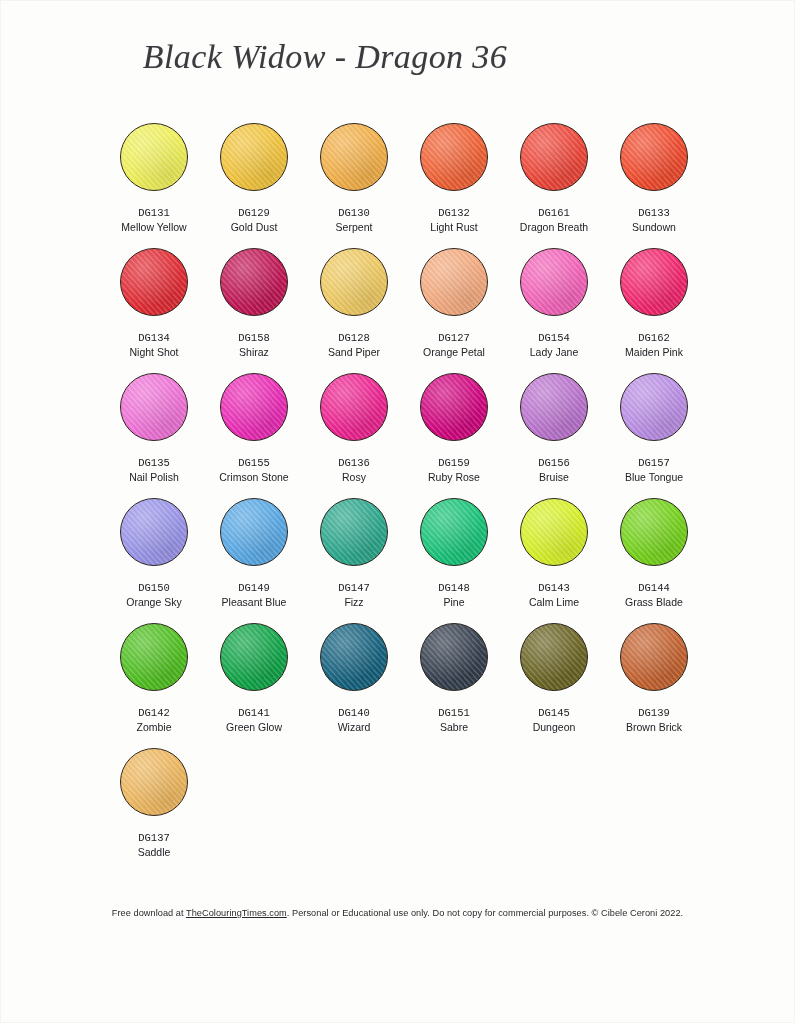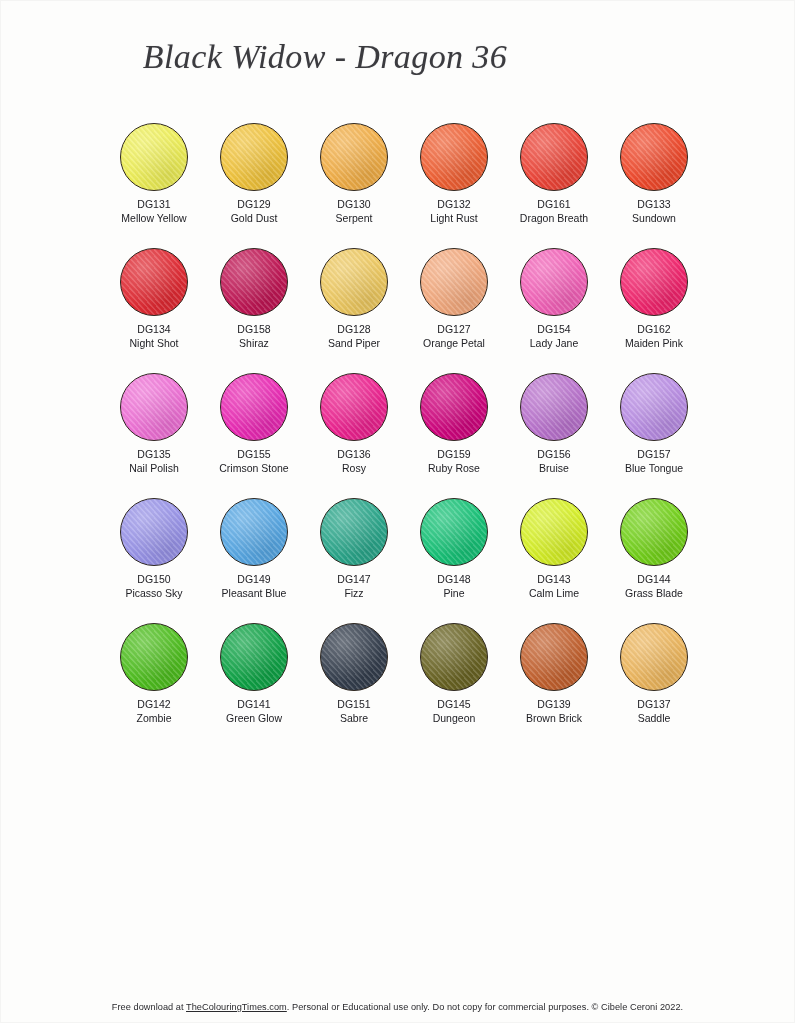--- a/index.html
+++ b/index.html
@@ -90,35 +90,36 @@
       repeating-linear-gradient(48deg, rgba(255,255,255,0.16) 0px, rgba(255,255,255,0.16) 1px, rgba(0,0,0,0.045) 2px, rgba(0,0,0,0.0) 4px),
       radial-gradient(circle at 34% 28%, rgba(255,255,255,0.30), rgba(255,255,255,0.0) 62%),
       radial-gradient(circle at 72% 78%, rgba(0,0,0,0.10), rgba(0,0,0,0.0) 58%);
     pointer-events: none;
   }
 
   .code {
     font-size: 10.5px;
     line-height: 14px;
     color: #222227;
-    margin-top: 1px;
+    margin-top: 10px;
     text-align: center;
     white-space: nowrap;
+    font-family: Liberation Mono, monospace;
   }
   .cname {
     font-size: 10.5px;
     line-height: 14px;
     color: #222227;
     text-align: right;
     white-space: nowrap;
   }
 
   .footer {
     position: absolute;
-    top: 1002px;
+    top: 908px;
     left: 0;
     width: 795px;
     text-align: center;
     font-size: 9.2px;
     color: #2a2a2e;
     letter-spacing: 0.05px;
   }
   .footer .link {
     text-decoration: underline;
   }
@@ -255,21 +256,21 @@
           <div class="disc" style="background: rgb(187, 143, 230);"></div>
         </div>
         <div class="code">DG157</div>
         <div class="cname">Blue Tongue</div>
       </div>
       <div class="swatch-cell">
         <div class="disc-wrap">
           <div class="disc" style="background: rgb(154, 149, 234);"></div>
         </div>
         <div class="code">DG150</div>
-        <div class="cname">Picasso Sky</div>
+        <div class="cname">Orange Sky</div>
       </div>
       <div class="swatch-cell">
         <div class="disc-wrap">
           <div class="disc" style="background: rgb(88, 169, 230);"></div>
         </div>
         <div class="code">DG149</div>
         <div class="cname">Pleasant Blue</div>
       </div>
       <div class="swatch-cell">
         <div class="disc-wrap">
@@ -305,20 +306,27 @@
         </div>
         <div class="code">DG142</div>
         <div class="cname">Zombie</div>
       </div>
       <div class="swatch-cell">
         <div class="disc-wrap">
           <div class="disc" style="background: rgb(15, 165, 71);"></div>
         </div>
         <div class="code">DG141</div>
         <div class="cname">Green Glow</div>
+      </div>
+      <div class="swatch-cell">
+        <div class="disc-wrap">
+          <div class="disc" style="background: rgb(21, 98, 127);"></div>
+        </div>
+        <div class="code">DG140</div>
+        <div class="cname">Wizard</div>
       </div>
       <div class="swatch-cell">
         <div class="disc-wrap">
           <div class="disc" style="background: rgb(53, 63, 78);"></div>
         </div>
         <div class="code">DG151</div>
         <div class="cname">Sabre</div>
       </div>
       <div class="swatch-cell">
         <div class="disc-wrap">

